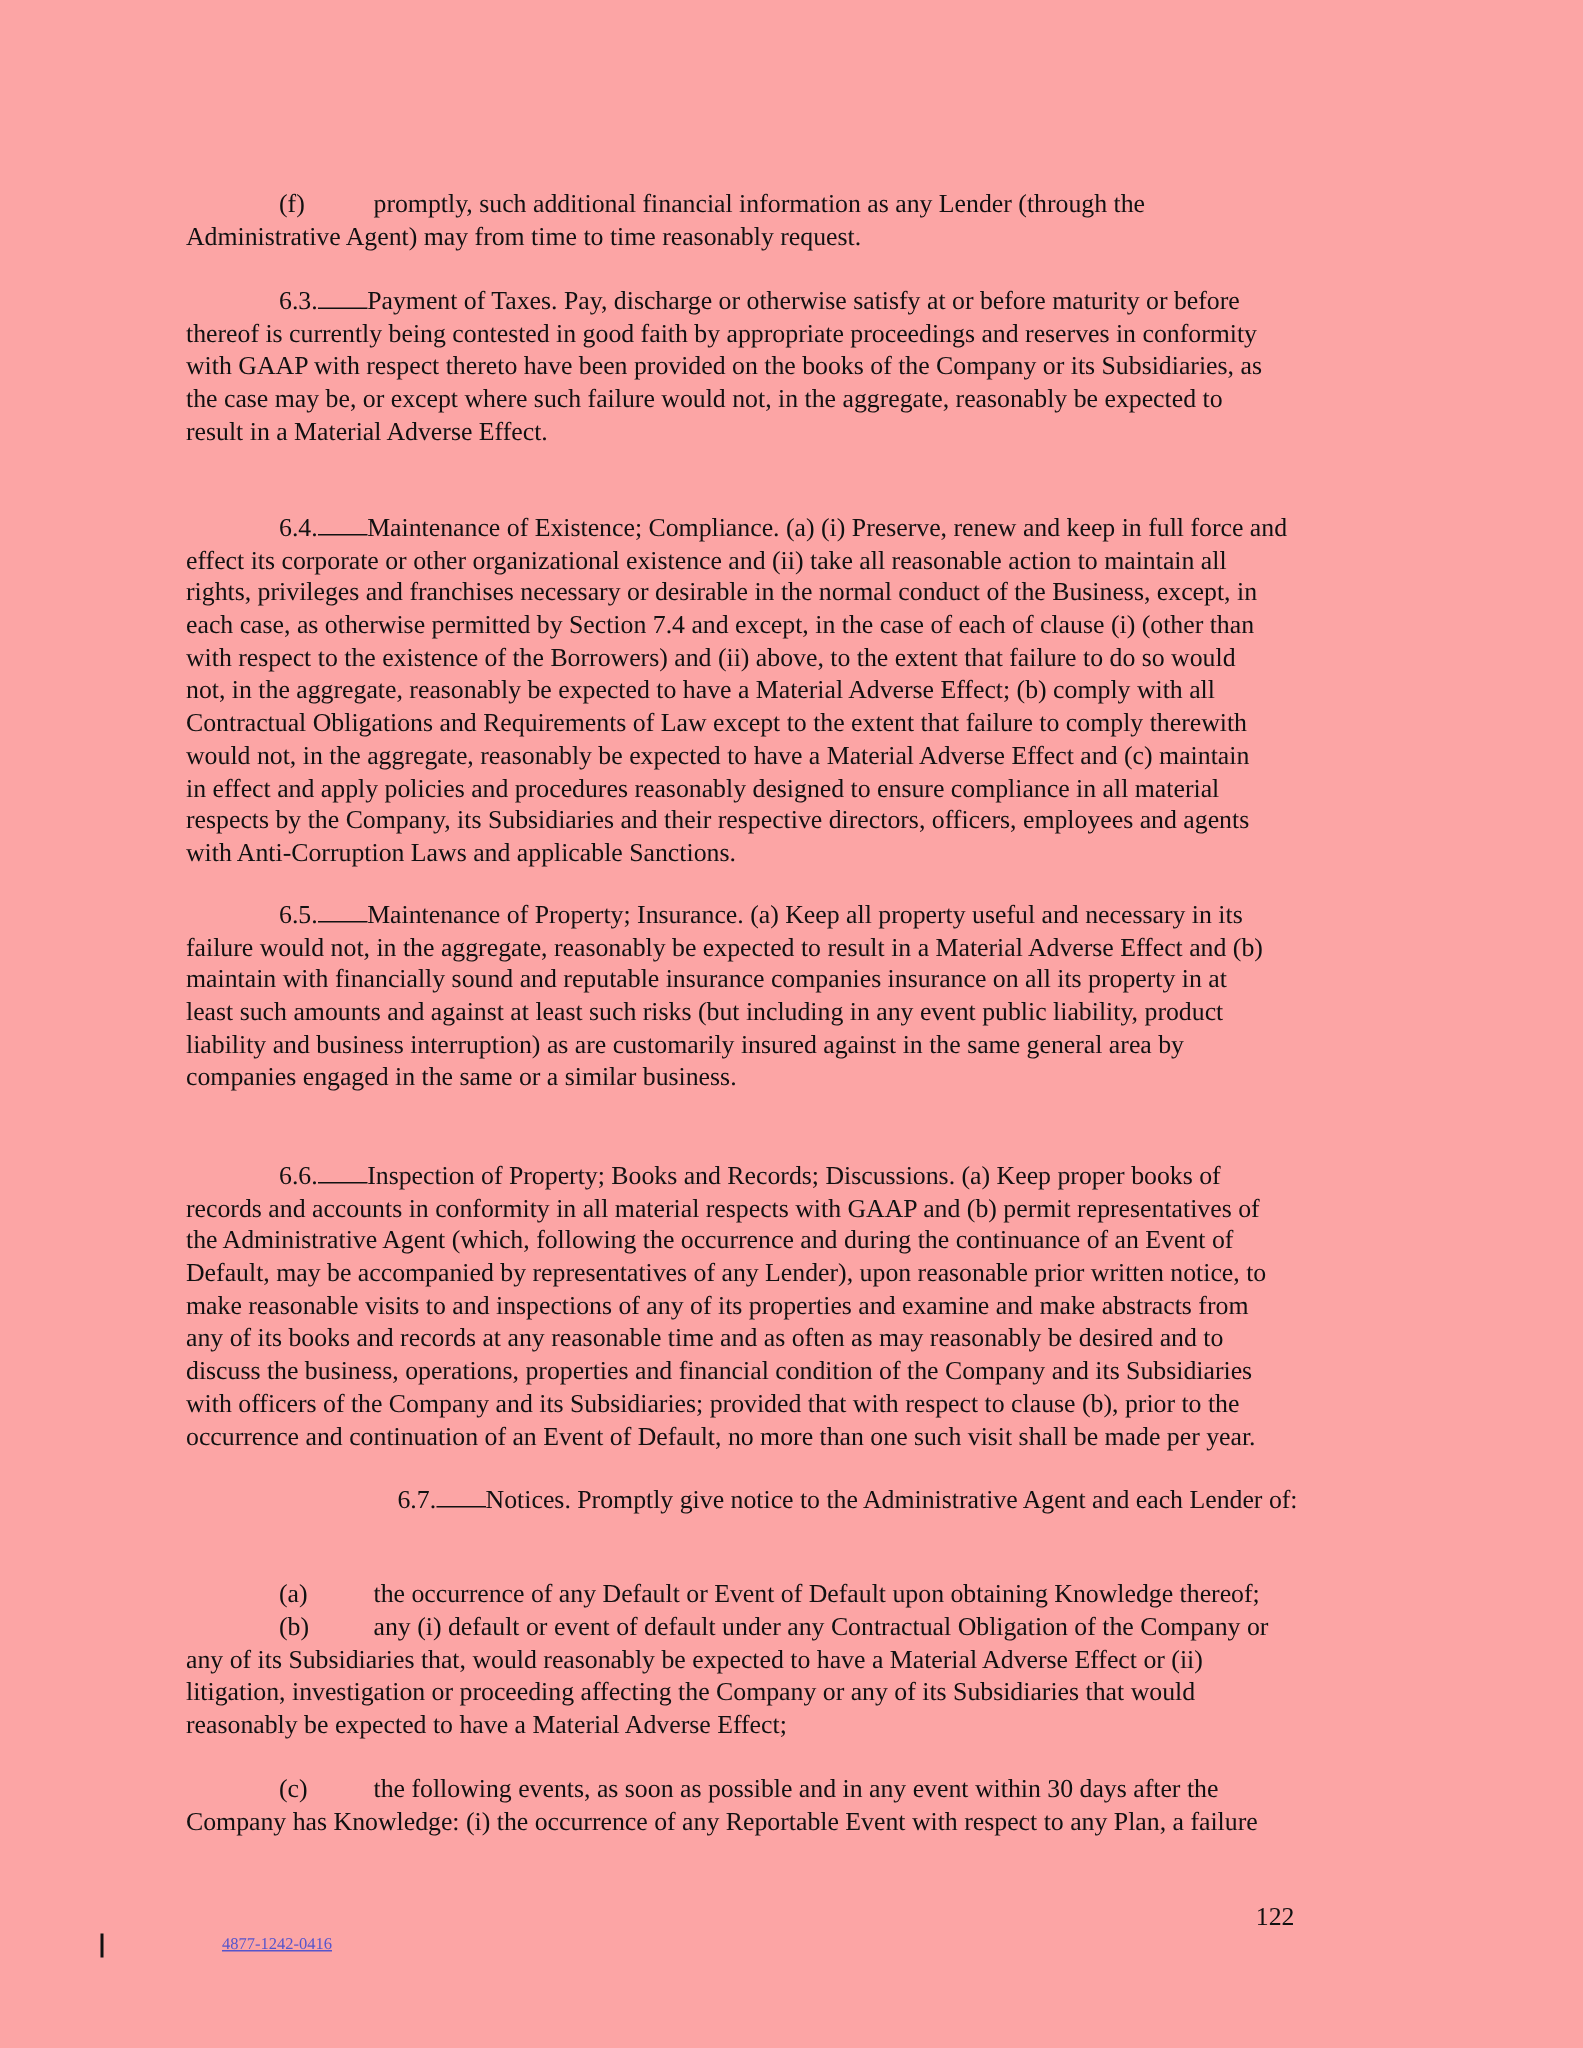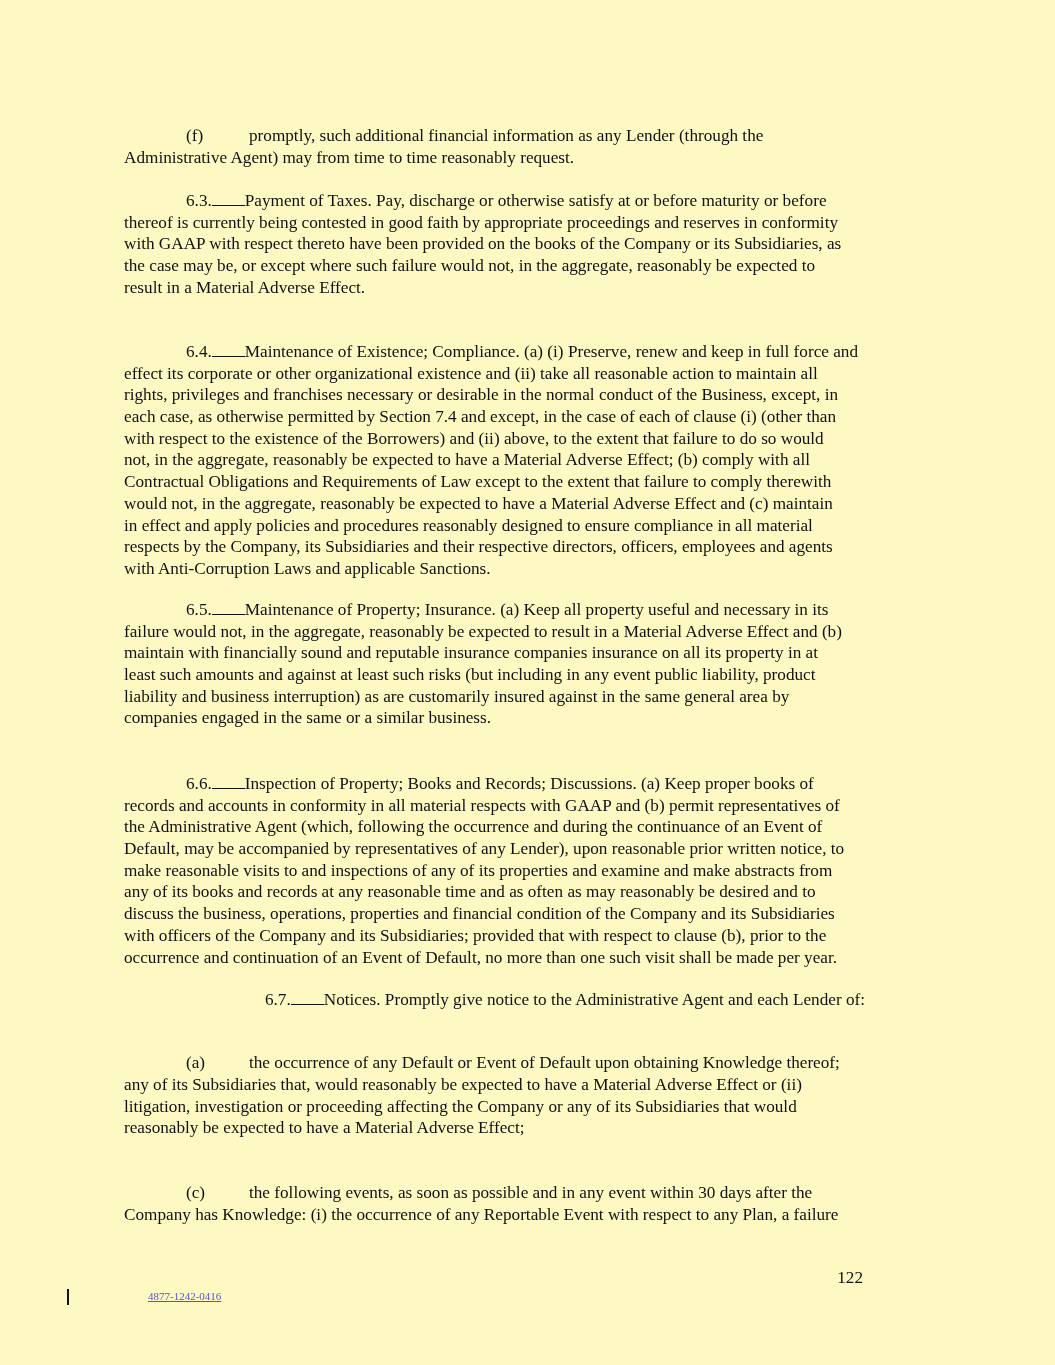--- a/index.html
+++ b/index.html
@@ -1,18 +1,18 @@
 <!DOCTYPE html>
 <html><head>
 <meta charset="utf-8">
 <style>
   html, body { margin: 0; padding: 0; background: #ffffff; }
   body { width: 1055px; height: 1365px; position: relative; overflow: hidden;
          font-family: "Liberation Serif", serif; color: #111111; }
-  .page { position: absolute; left: 0; top: 0; width: 1055px; height: 1365px; background: #fef9c3; }
+  .page { position: absolute; left: 0; top: 0; width: 1055px; height: 1365px; background: #fca5a5; }
   .para { position: absolute; left: 124px; width: 820px; font-size: 17.2px; line-height: 21.7px; white-space: nowrap; }
   .line { display: block; height: 21.7px; }
   .indent { padding-left: 62px; }
   .num { display: inline-block; }
   .tab { display: inline-block; width: 63px; }
   .u { text-underline-offset: 2px; }
   .lead-gap { display: inline-block; width: 33px; border-bottom: 1px solid #111; height: 15px; vertical-align: baseline; margin-right: 0; }
   .page-number { position: absolute; left: 0; width: 863px; top: 1268px; text-align: right; font-size: 17.2px; }
   .doc-id { position: absolute; left: 124px; top: 1290px; font-size: 11px; color: #5555cc; text-decoration: underline; margin-left: 24px; }
   .change-bar { position: absolute; left: 67px; top: 1289px; width: 2px; height: 16px; background: #111; }
@@ -86,20 +86,23 @@
     </span>
   </div>
 
   <div class="para" style="top:1041px;margin-top:11px;">
     <span class="line indent">
       <span class="tab">(a)</span><span>the occurrence of any Default or Event of Default upon obtaining Knowledge thereof;</span>
     </span>
   </div>
 
   <div class="para" style="top:1074px;">
+    <span class="line indent">
+      <span class="tab">(b)</span><span>any (i) default or event of default under any Contractual Obligation of the Company or</span>
+    </span>
     <span class="line">any of its Subsidiaries that, would reasonably be expected to have a Material Adverse Effect or (ii)</span>
     <span class="line">litigation, investigation or proceeding affecting the Company or any of its Subsidiaries that would</span>
     <span class="line">reasonably be expected to have a Material Adverse Effect;</span>
   </div>
 
   <div class="para" style="top:1182px;">
     <span class="line indent">
       <span class="tab">(c)</span><span>the following events, as soon as possible and in any event within 30 days after the</span>
     </span>
     <span class="line">Company has Knowledge: (i) the occurrence of any Reportable Event with respect to any Plan, a failure</span>

